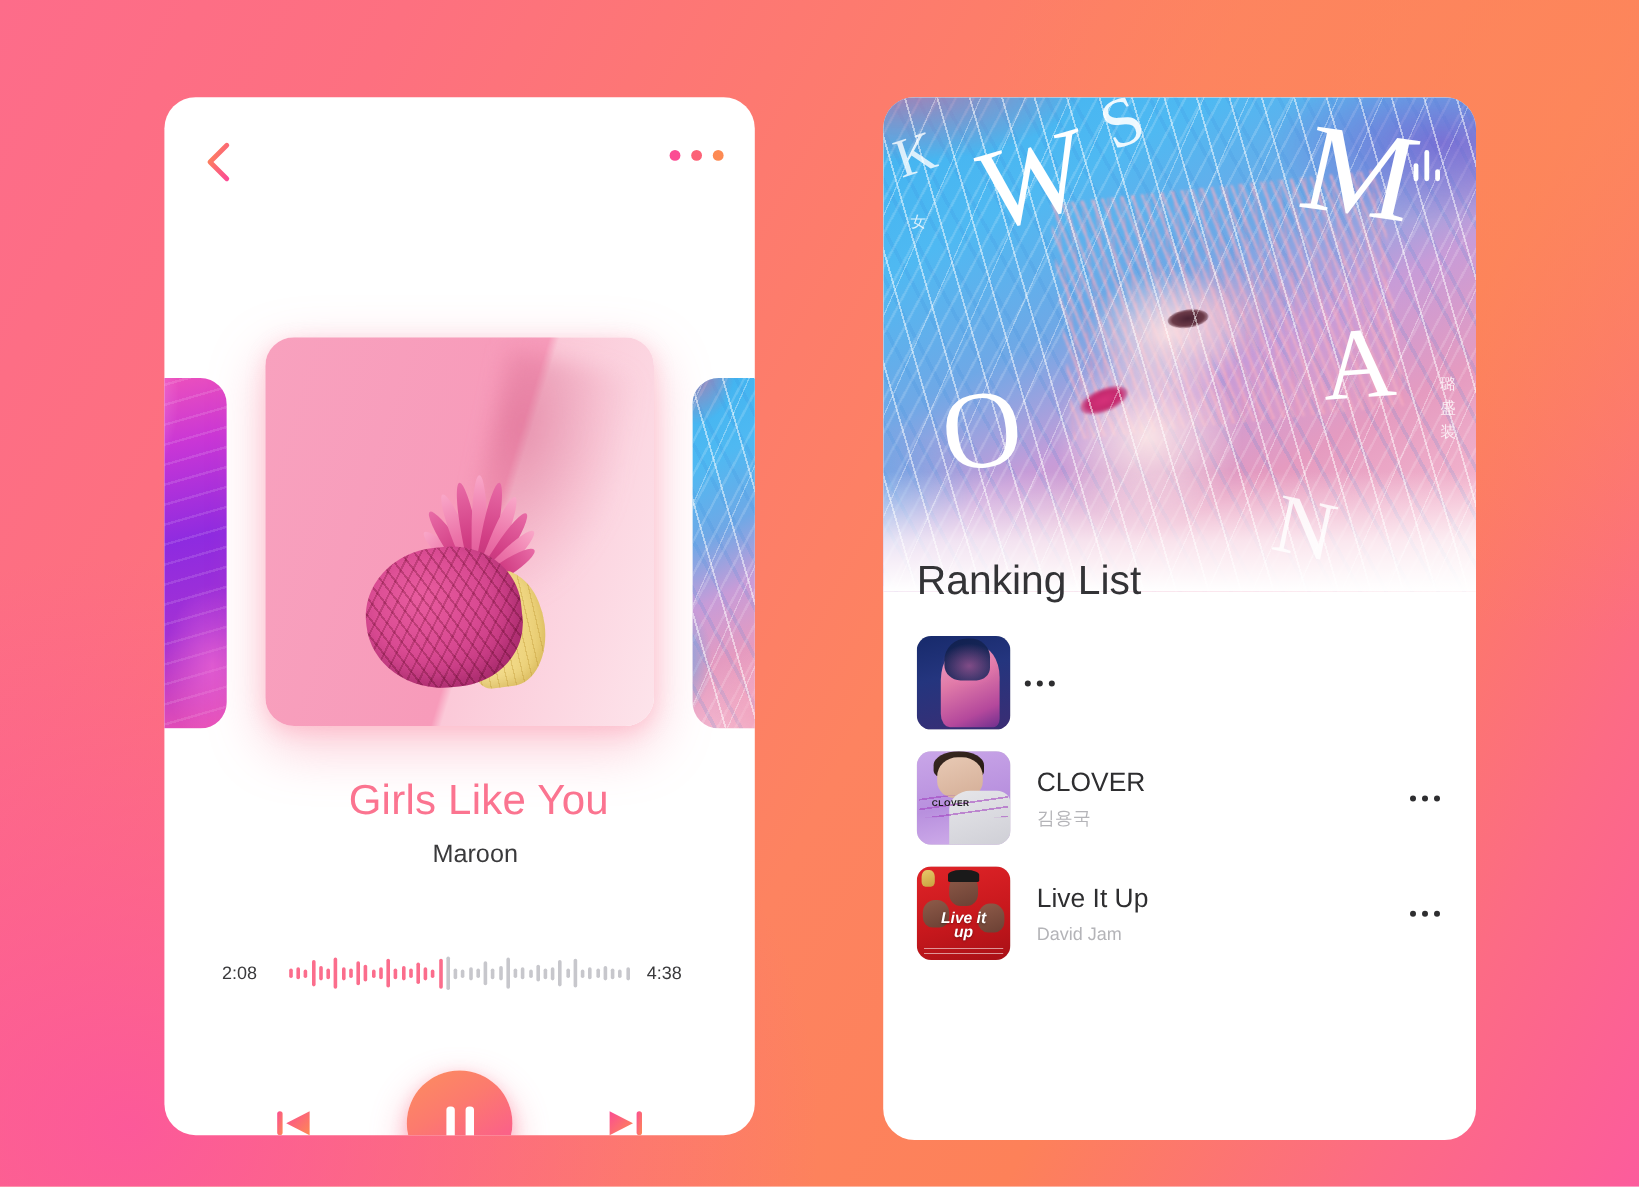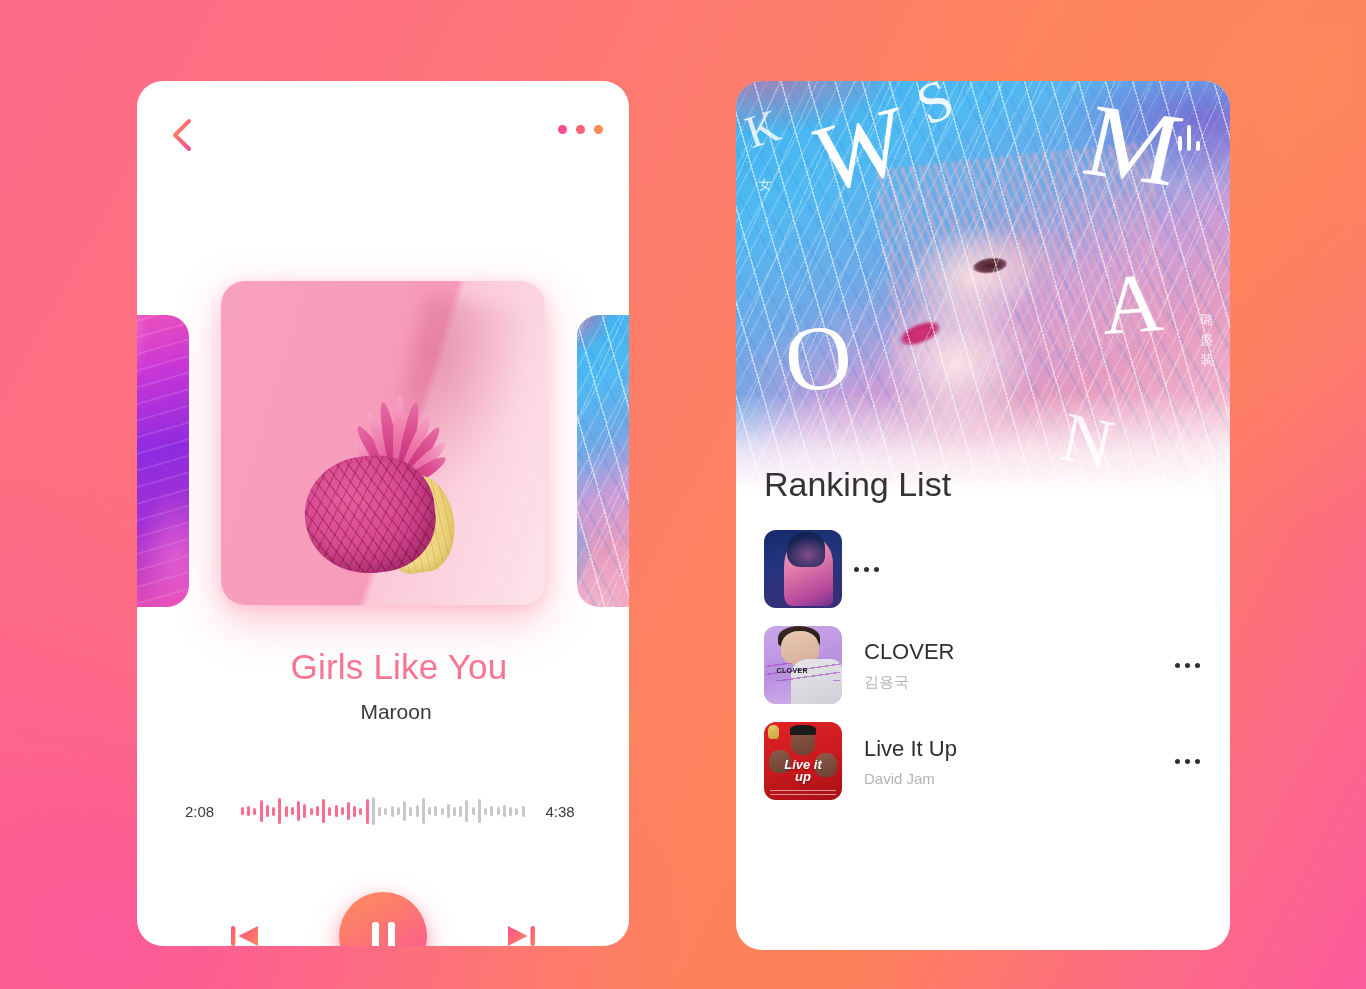--- a/index.html
+++ b/index.html
@@ -367,21 +367,21 @@
     align-items: center;
     gap: 14px;
   }
   .time-label {
     font-size: 15px;
     color: #3A3A3C;
     font-weight: 400;
     width: 42px;
     flex: 0 0 42px;
   }
-  .time-label.right { text-align: center; }
+  .time-label.right { text-align: left; }
 
   .waveform {
     flex: 1 1 auto;
     height: 38px;
     display: flex;
     align-items: center;
     justify-content: space-between;
     cursor: pointer;
   }
   .waveform i {

